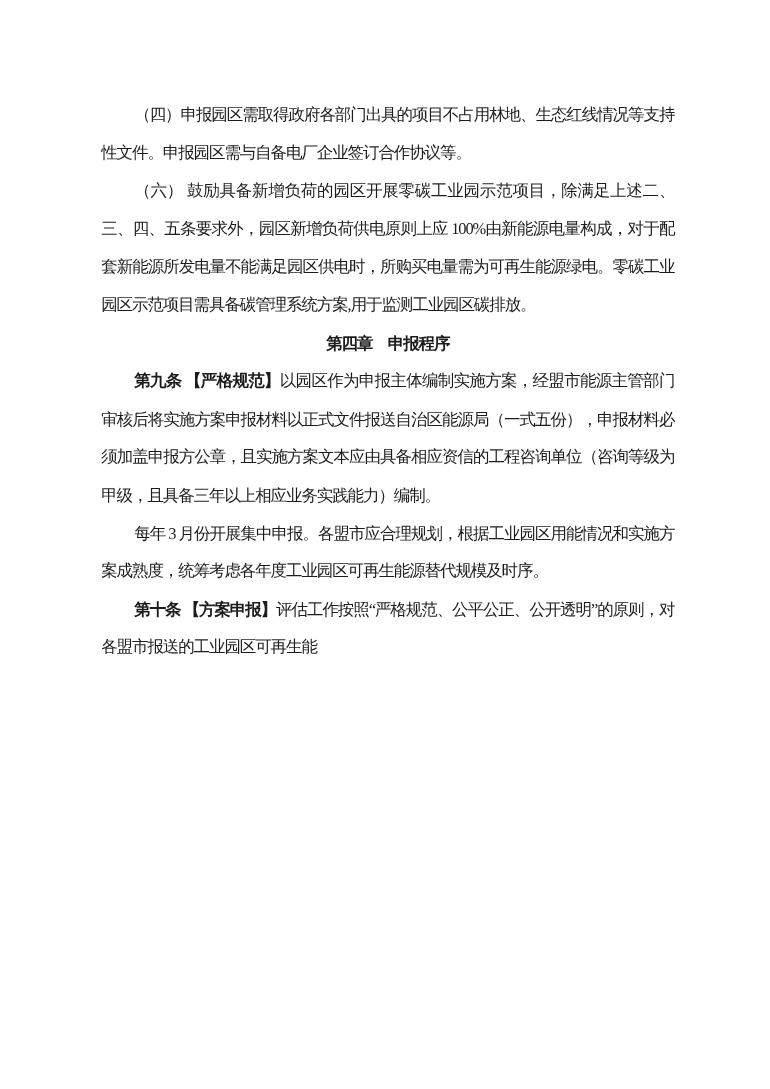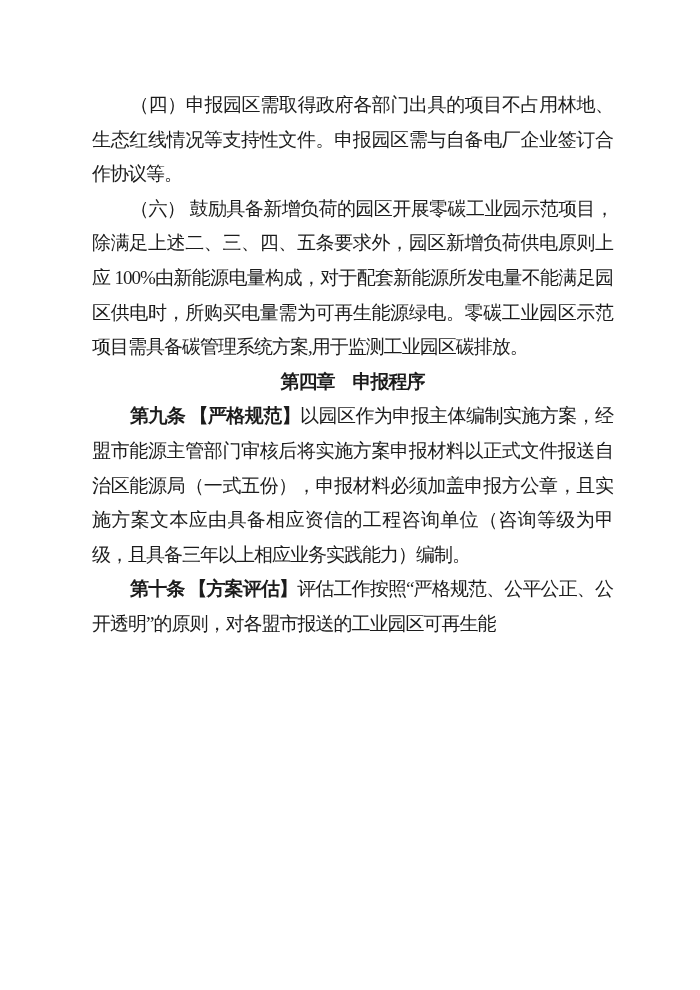--- a/index.html
+++ b/index.html
@@ -22,21 +22,21 @@
   }
   .content {
     position: absolute;
     left: 92px;
     top: 88px;
     width: 521px;
   }
   .content p {
     margin: 0;
     padding: 0;
-    font-size: 19px;
+    font-size: 15px;
     line-height: 34.6px;
     letter-spacing: -1px;
     text-align: justify;
     text-justify: inter-ideograph;
     text-align-last: left;
     word-break: break-all;
   }
   .content p.body-para {
     text-indent: 2em;
   }
@@ -51,15 +51,16 @@
 </style>
 </head>
 <body>
 
 <div class="page">
   <div class="content" id="doc-content">
       <p class="body-para"><span class="seg">（四）申报园区需取得政府各部门出具的项目不占用林地、生态红线情况等支持性文件。申报园区需与自备电厂企业签订合作协议等。</span></p>
       <p class="body-para"><span class="seg">（六） 鼓励具备新增负荷的园区开展零碳工业园示范项目，除满足上述二、三、四、五条要求外，园区新增负荷供电原则上应 100%由新能源电量构成，对于配套新能源所发电量不能满足园区供电时，所购买电量需为可再生能源绿电。零碳工业园区示范项目需具备碳管理系统方案,用于监测工业园区碳排放。</span></p>
       <p class="heading"><span class="seg bold">第四章　申报程序</span></p>
       <p class="body-para"><span class="seg bold">第九条 【严格规范】</span><span class="seg">以园区作为申报主体编制实施方案，经盟市能源主管部门审核后将实施方案申报材料以正式文件报送自治区能源局（一式五份），申报材料必须加盖申报方公章，且实施方案文本应由具备相应资信的工程咨询单位（咨询等级为甲级，且具备三年以上相应业务实践能力）编制。</span></p>
-      <p class="body-para"><span class="seg bold">第十条 【方案评估】</span><span class="seg">评估工作按照“严格规范、公平公正、公开透明”的原则，对各盟市报送的工业园区可再生能</span></p>
+      <p class="body-para"><span class="seg">每年 3 月份开展集中申报。各盟市应合理规划，根据工业园区用能情况和实施方案成熟度，统筹考虑各年度工业园区可再生能源替代规模及时序。</span></p>
+      <p class="body-para"><span class="seg bold">第十条 【方案申报】</span><span class="seg">评估工作按照“严格规范、公平公正、公开透明”的原则，对各盟市报送的工业园区可再生能</span></p>
     </div>
 </div>
 
 </body></html>

